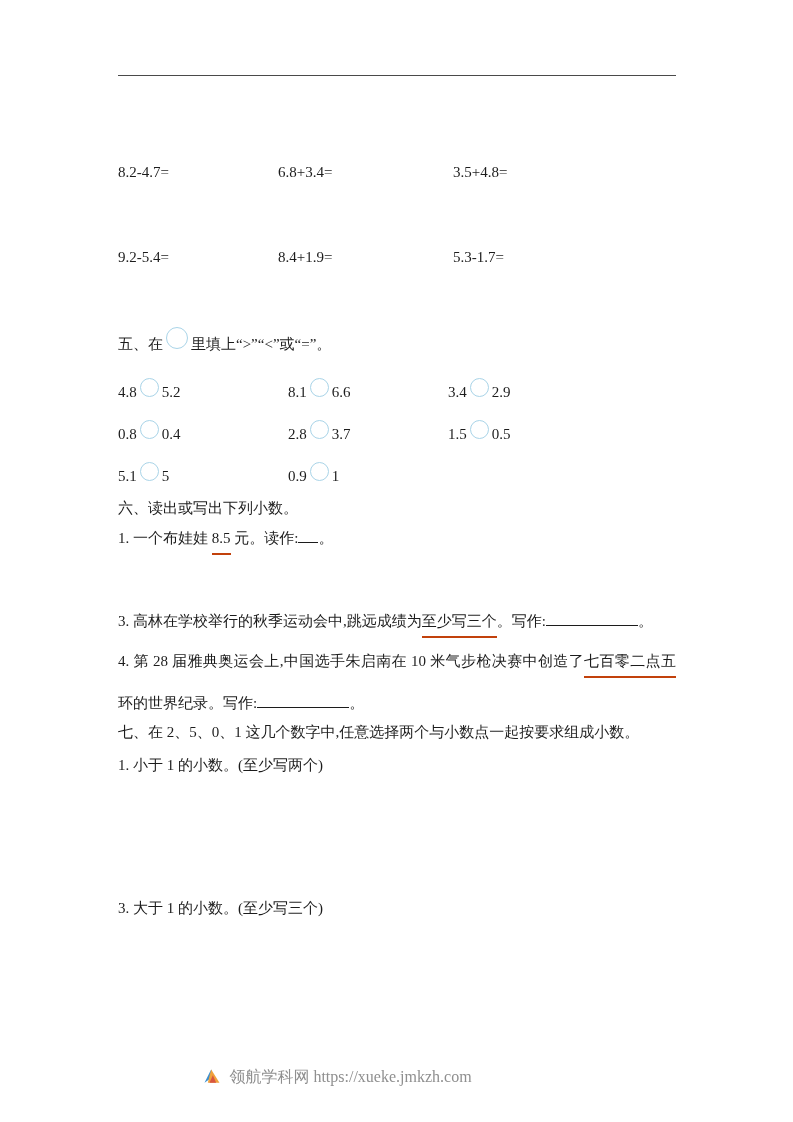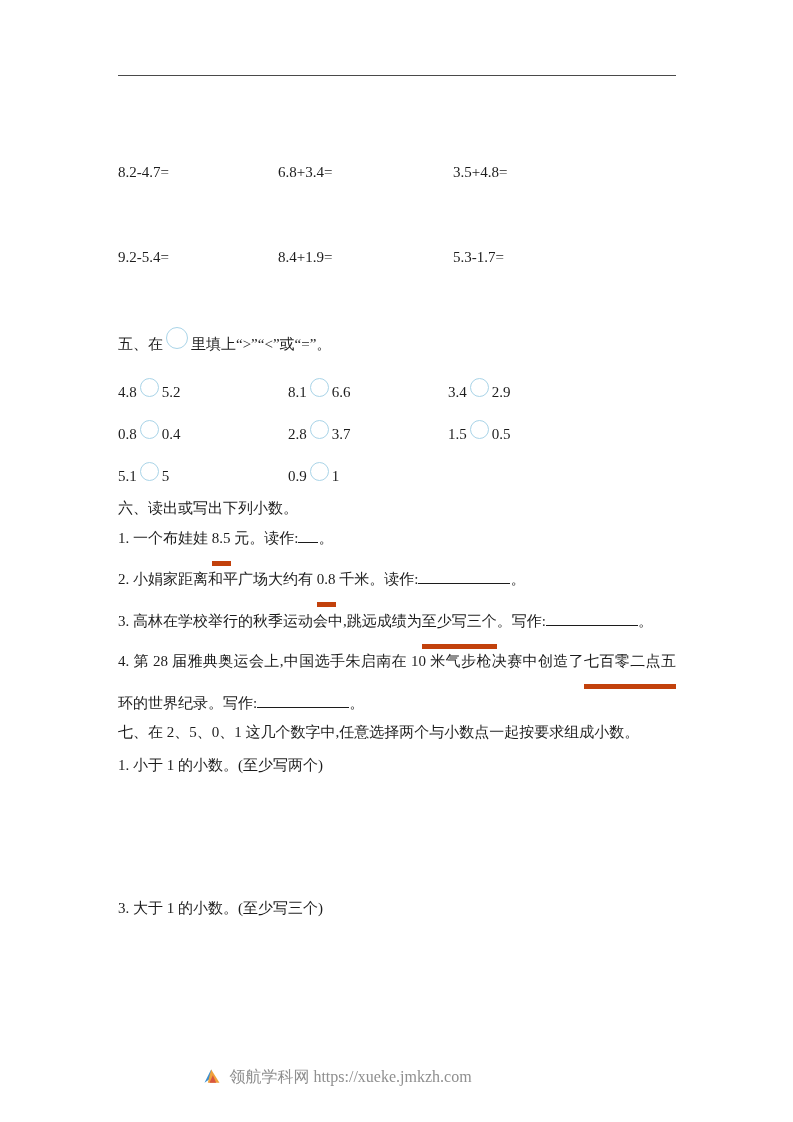--- a/index.html
+++ b/index.html
@@ -13,21 +13,21 @@
   .block { position:absolute; left:118px; width:558px; }
   .top-rule { border-top:1px solid #4a4a4a; height:0; }
   .calc-row { display:grid; grid-template-columns:160px 175px 1fr; }
   .cmp-row  { display:grid; grid-template-columns:170px 160px 1fr; }
   .circle {
     display:inline-block; width:19px; height:19px;
     border:1px solid #a9d4e8; border-radius:50%; background:#fff;
     position:relative; top:-6px; margin:0 3px; vertical-align:middle;
   }
   .title-circle { width:22px; height:22px; top:-8px; }
-  .u { border-bottom:5px solid #c2410c; padding-bottom:15px; }
+  .u { border-bottom:2px solid #c2410c; padding-bottom:7px; }
   .blank { display:inline-block; border-bottom:1px solid #1c1c1c; height:13px; }
   .blank-short { width:20px; }
   .blank-long  { width:92px; }
   .wrap { line-height:42px; text-align:justify; }
   .footer {
     left:0; width:674px; display:flex; justify-content:center; align-items:center;
     gap:7px; color:#8f8f8f; font-size:16px;
   }
   .logo { display:inline-flex; }
 </style>
@@ -70,23 +70,20 @@
     <span><span>5.1</span><span class="circle"></span><span>5</span></span>
     <span><span>0.9</span><span class="circle"></span><span>1</span></span>
   </div>
 
   <div class="block" style="top:498px">六、读出或写出下列小数。</div>
 
   <div class="block" style="top:528px">
     <span>1. 一个布娃娃 </span><span class="u">8.5</span><span> 元。读作:</span><span class="blank blank-short"></span><span>。</span>
   </div>
 
-  <div class="block" style="top:569px">
-    <span>2. 小娟家距离和平广场大约有 </span><span class="u">0.8</span><span> 千米。读作:</span><span class="blank blank-long"></span><span>。</span>
-  </div>
 
   <div class="block" style="top:611px">
     <span>3. 高林在学校举行的秋季运动会中,跳远成绩为</span><span class="u">至少写三个</span><span>。写作:</span><span class="blank blank-long"></span><span>。</span>
   </div>
 
   <div class="block wrap" style="top:640px">
     <span>4. 第 28 届雅典奥运会上,中国选手朱启南在 10 米气步枪决赛中创造了</span><span class="u">七百零二点五</span><span>环的世界纪录。写作:</span><span class="blank blank-long"></span><span>。</span>
   </div>
 
   <div class="block" style="top:722px">七、在 2、5、0、1 这几个数字中,任意选择两个与小数点一起按要求组成小数。</div>

